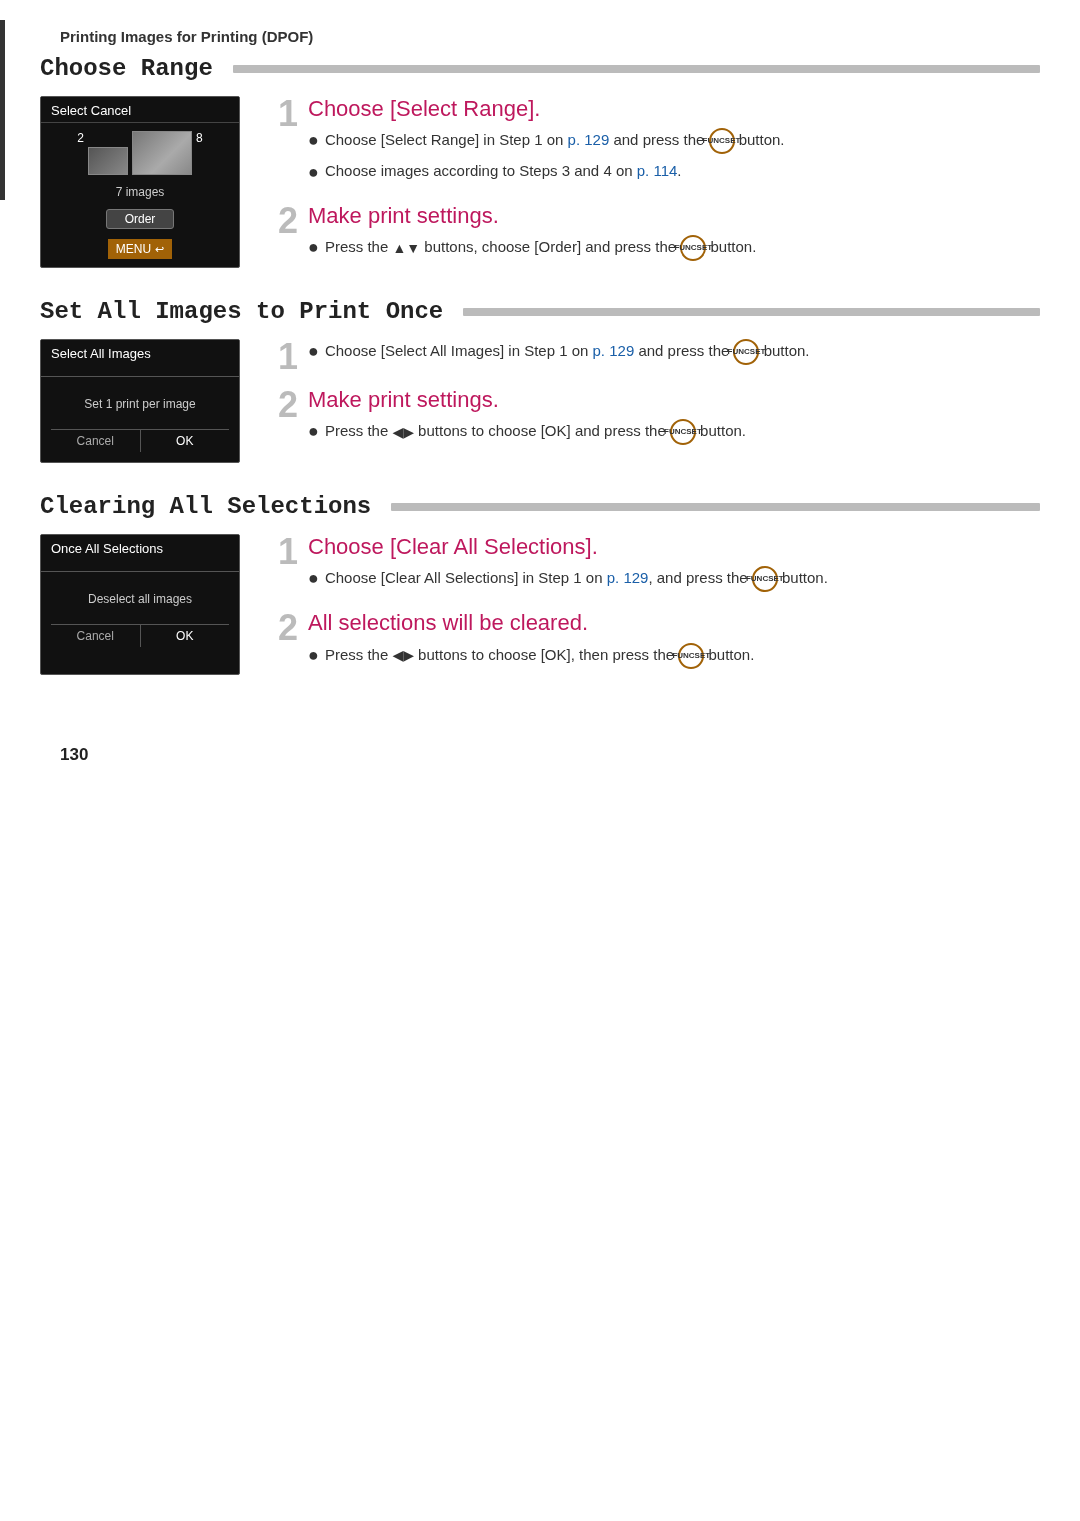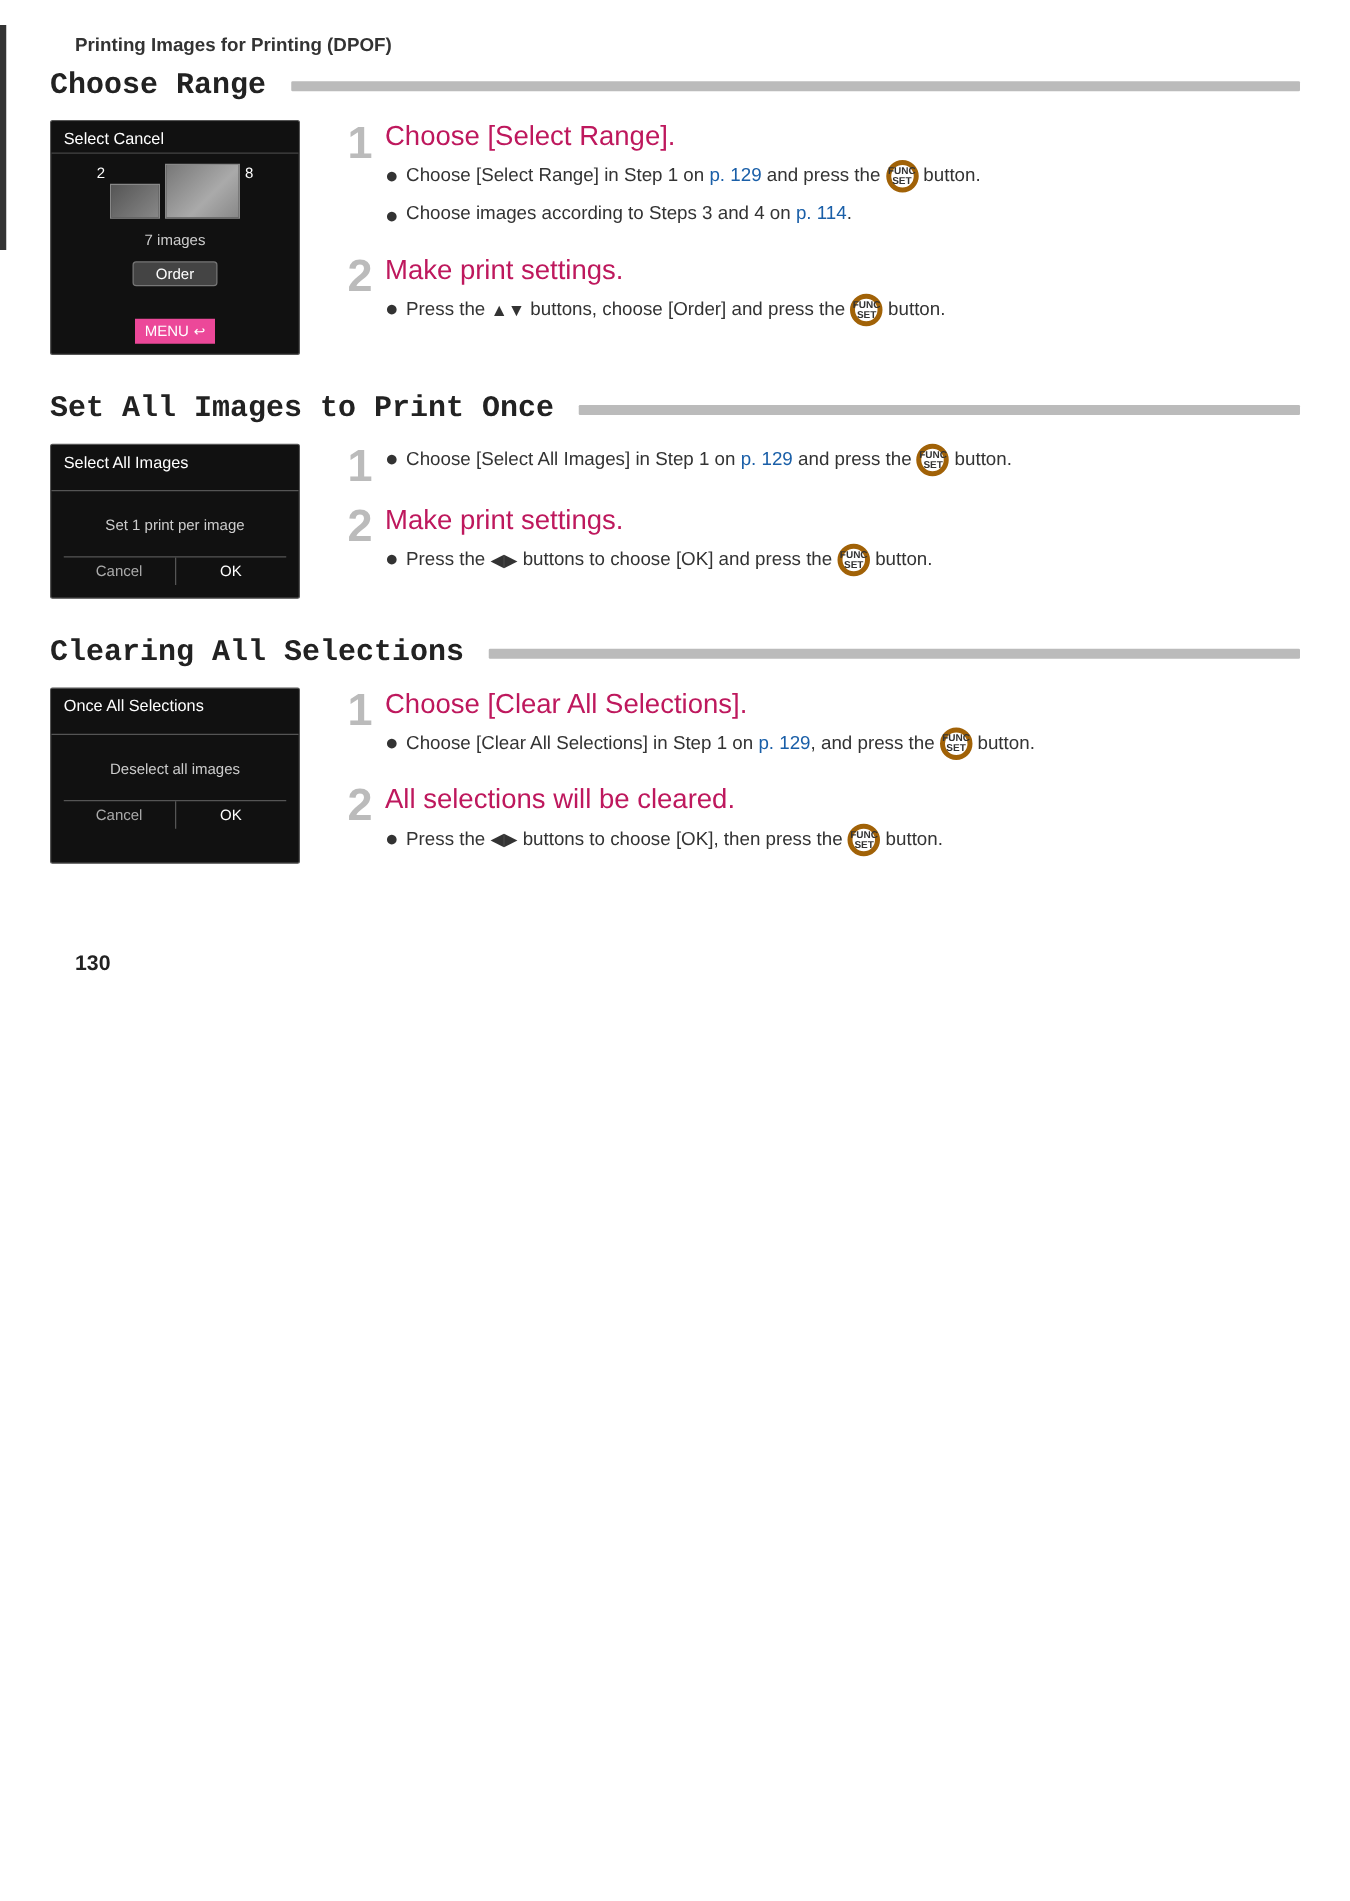--- a/index.html
+++ b/index.html
@@ -139,28 +139,28 @@
     .screen-button {
       background: #444;
       color: #fff;
       border: 1px solid #777;
       border-radius: 3px;
       padding: 2px 18px;
       font-size: 12px;
     }
 
     .screen-menu-bar {
-      background: #ec4899;
+      background: #a16207;
       color: #fff;
       font-size: 12px;
       padding: 3px 8px;
       display: flex;
       align-items: center;
       gap: 4px;
-      margin-top: 20px;
+      margin-top: 4px;
       text-align: center;
     }
 
     
     .screen-dialog {
       background: #111;
       border: 1.5px solid #555;
       border-radius: 2px;
       width: 200px;
       min-width: 200px;
@@ -275,29 +275,29 @@
       text-decoration: none;
     }
 
     
     .func-btn {
       display: inline-flex;
       align-items: center;
       justify-content: center;
       width: 26px;
       height: 26px;
-      border: 4px solid #a16207;
+      border: 2px solid #a16207;
       border-radius: 50%;
       font-size: 9px;
       font-weight: bold;
       color: #333;
       vertical-align: middle;
       line-height: 1;
       text-align: center;
-      flex-direction: column;
+      flex-direction: row;
     }
 
     .func-btn-text {
       font-size: 8px;
       font-weight: bold;
       line-height: 1;
     }
 
     .arrow-updown {
       display: inline-block;

